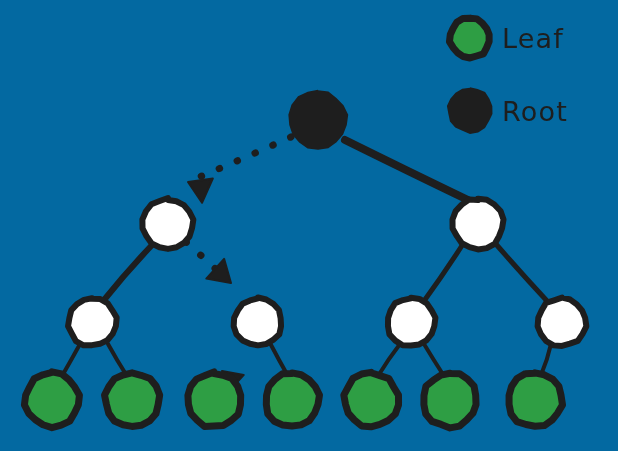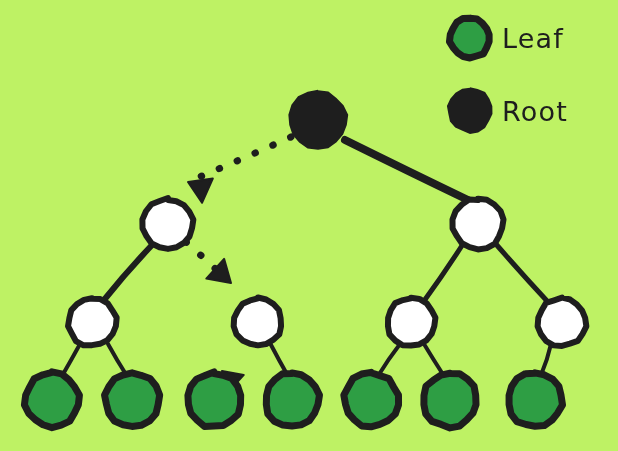--- a/index.html
+++ b/index.html
@@ -12,21 +12,21 @@
     width: 618px;
     height: 451px;
     font-family: "DejaVu Sans", sans-serif;
     overflow: hidden;
     position: relative;
   }
   #diagram-root {
     position: relative;
     width: 618px;
     height: 451px;
-    background: #bef264;
+    background: #0369a1;
   }
   svg#tree-svg {
     position: absolute;
     left: 0;
     top: 0;
     width: 618px;
     height: 451px;
     display: block;
   }
   .legend-text {

